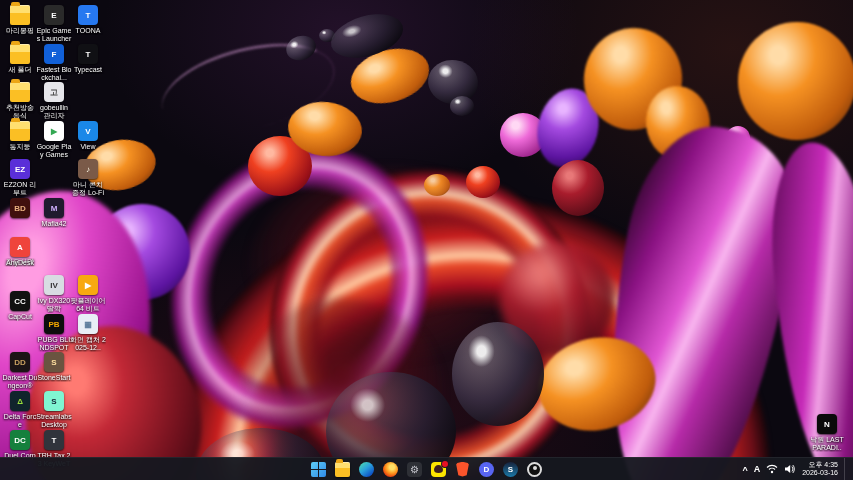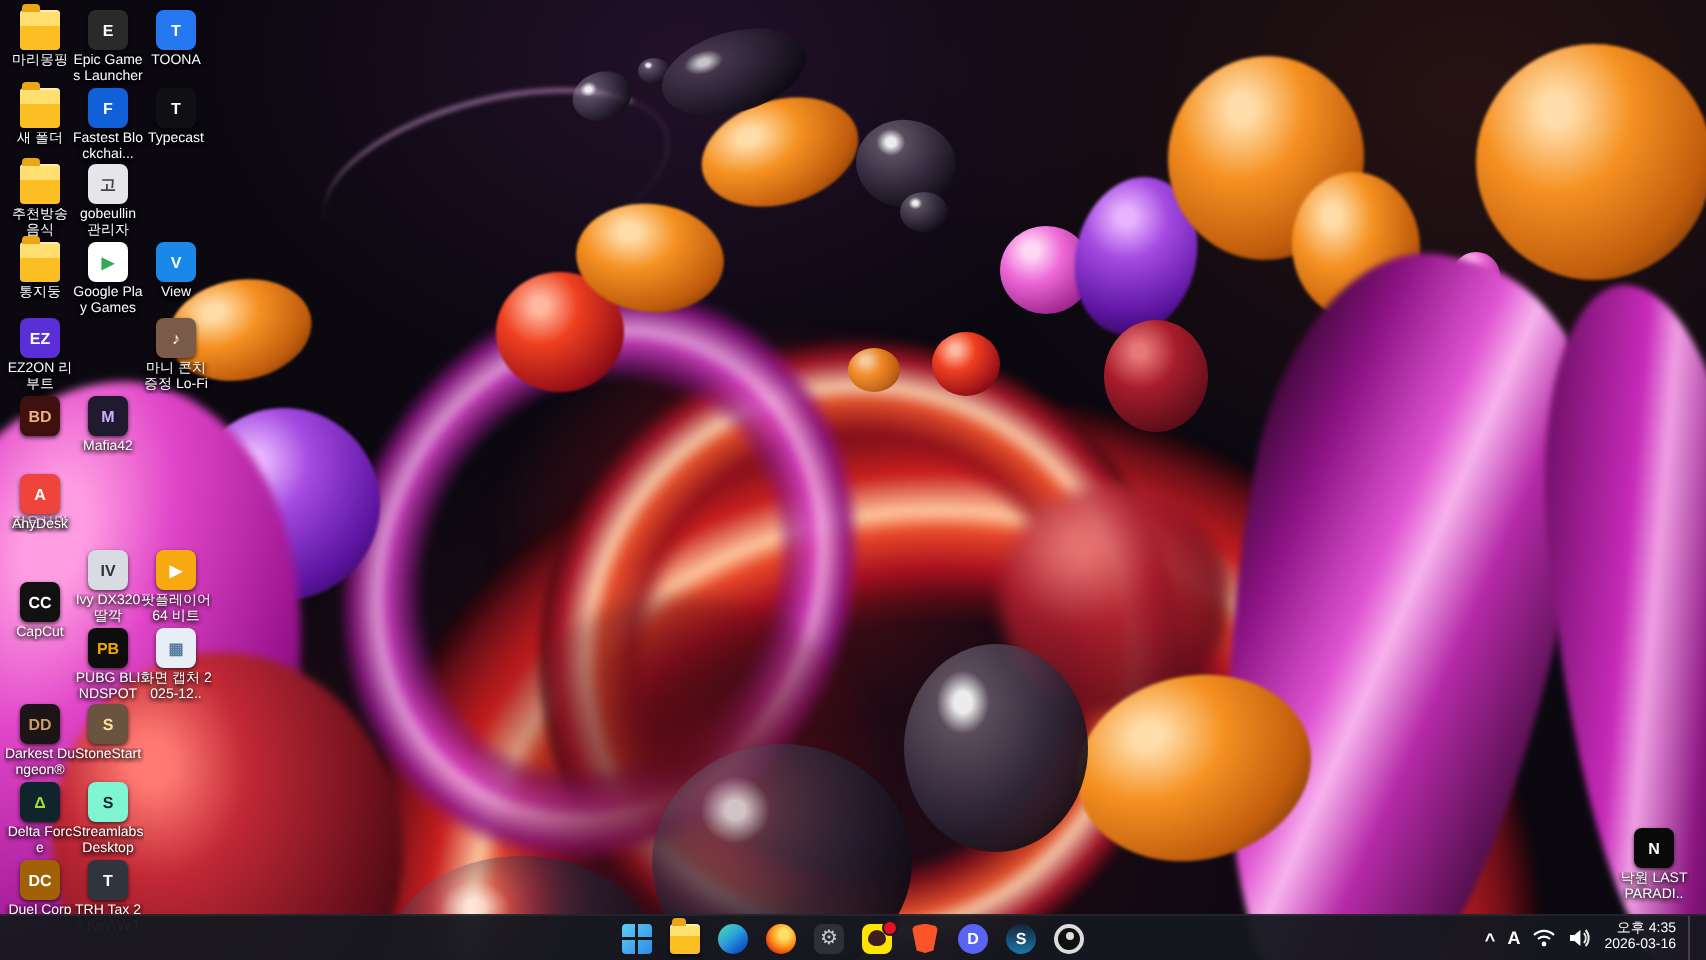--- a/index.html
+++ b/index.html
@@ -196,21 +196,21 @@
       </div>
       <div class="dicon" style="left: 3px; top: 352px;">
         <span class="dglyph kind-app" style="background: rgb(28, 20, 22); color: rgb(200, 160, 96); text-align: center;">DD</span>
         <span class="dlabel">Darkest Dungeon®</span>
       </div>
       <div class="dicon" style="left: 3px; top: 391px;">
         <span class="dglyph kind-app" style="background: rgb(16, 36, 44); color: rgb(154, 223, 60);">Δ</span>
         <span class="dlabel">Delta Force</span>
       </div>
       <div class="dicon" style="left: 3px; top: 430px;">
-        <span class="dglyph kind-app" style="background: #a16207; color: rgb(255, 255, 255);">DC</span>
+        <span class="dglyph kind-app" style="background: #15803d; color: rgb(255, 255, 255);">DC</span>
         <span class="dlabel">Duel Corp</span>
       </div>
       <div class="dicon" style="left: 37px; top: 5px;">
         <span class="dglyph kind-app" style="background: rgb(42, 42, 42); color: rgb(255, 255, 255);">E</span>
         <span class="dlabel">Epic Games Launcher</span>
       </div>
       <div class="dicon" style="left: 37px; top: 44px;">
         <span class="dglyph kind-app" style="background: rgb(17, 96, 216); color: rgb(255, 255, 255);">F</span>
         <span class="dlabel">Fastest Blockchai...</span>
       </div>

